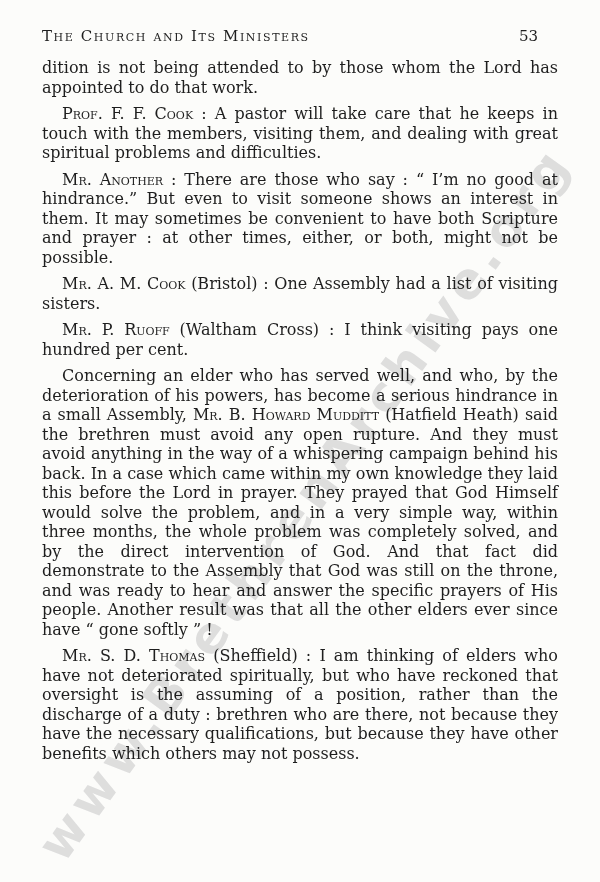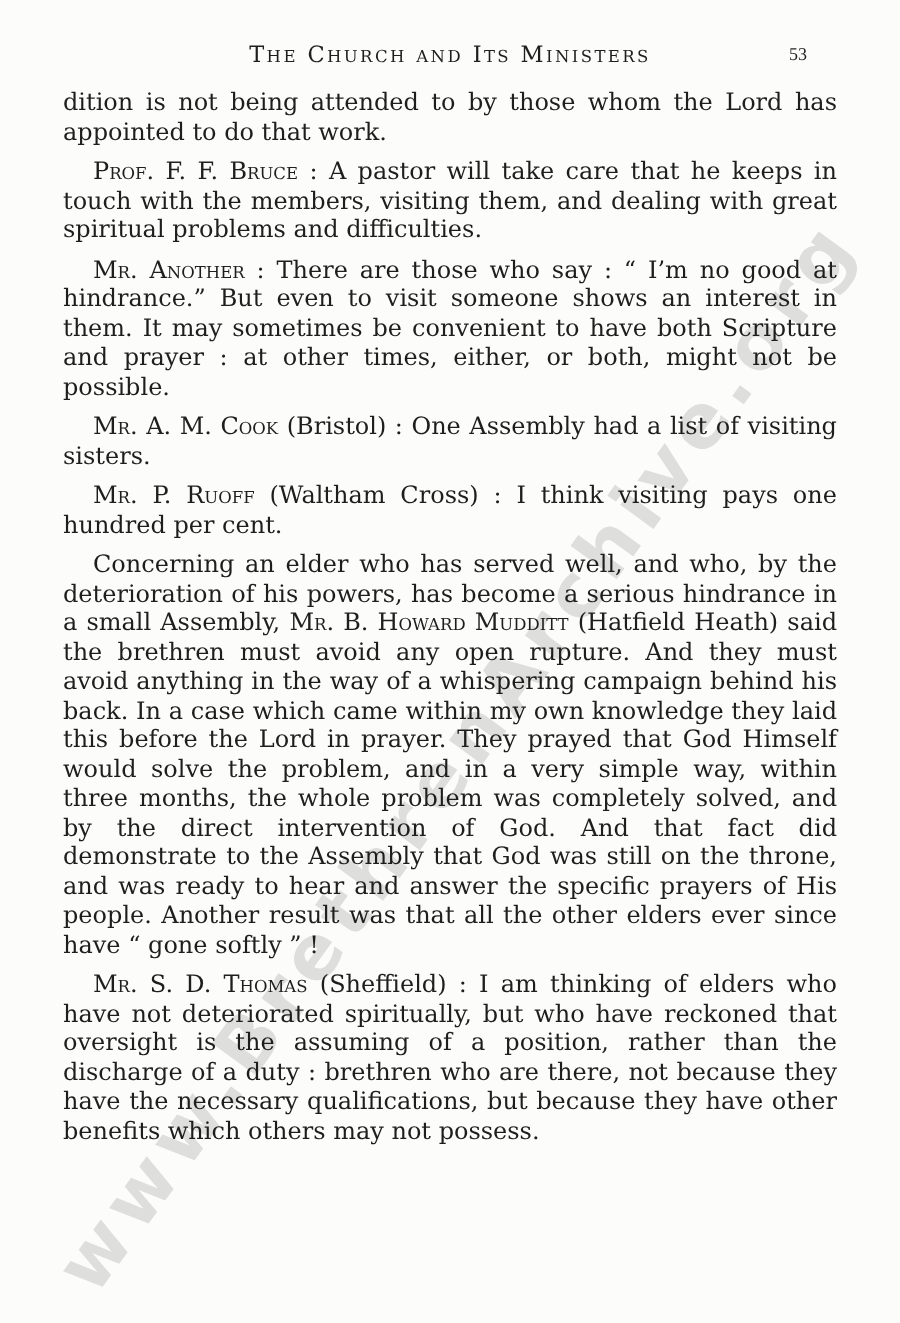--- a/index.html
+++ b/index.html
@@ -32,33 +32,31 @@
     opacity: 0.85;
     pointer-events: none;
   }
   .pagehead {
     position: relative;
     z-index: 1;
     margin: 26px 42px 0 42px;
     height: 20px;
   }
   .running-title {
-    text-align: center;
     font-variant: small-caps;
     font-size: 15px;
     letter-spacing: 1.6px;
     line-height: 20px;
   }
   .folio {
     position: absolute;
     right: 20px;
     top: 0;
-    font-size: 12px;
+    font-size: 15px;
     line-height: 20px;
-    font-family: Liberation Serif, serif;
   }
   .bodytext {
     position: relative;
     z-index: 1;
     margin: 12px 42px 0 42px;
     font-size: 16px;
     line-height: 19.5px;
     text-align: justify;
     hyphens: auto;
     -webkit-hyphens: auto;
@@ -77,20 +75,20 @@
 <div class="page" style="--paper: #fcfcfa; --ink: #1e1e1e; --watermark: #d9d9d9;">
   <div class="watermark">www.BrethrenArchive.org</div>
 
   <header class="pagehead">
     <div class="running-title">The Church and Its Ministers</div>
     <div class="folio">53</div>
   </header>
 
   <main class="bodytext" id="paragraphs">
       <p class="para first"><span>dition is not being attended to by those whom the Lord has appointed to do that work.</span></p>
-      <p class="para indent"><span class="sc">Prof. F. F. Bruce</span><span> : A pastor will take care that he keeps in touch with the members, visiting them, and dealing with great spiritual problems and difficulties.</span></p>
+      <p class="para indent"><span class="sc">Prof. F. F. Cook</span><span> : A pastor will take care that he keeps in touch with the members, visiting them, and dealing with great spiritual problems and difficulties.</span></p>
       <p class="para indent"><span class="sc">Mr. Another</span><span> : There are those who say : “ I’m no good at hindrance.” But even to visit someone shows an interest in them. It may sometimes be convenient to have both Scripture and prayer : at other times, either, or both, might not be possible.</span></p>
       <p class="para indent"><span class="sc">Mr. A. M. Cook</span><span> (Bristol) : One Assembly had a list of visiting sisters.</span></p>
       <p class="para indent"><span class="sc">Mr. P. Ruoff</span><span> (Waltham Cross) : I think visiting pays one hundred per cent.</span></p>
       <p class="para indent"><span>Concerning an elder who has served well, and who, by the deterioration of his powers, has become a serious hindrance in a small Assembly, </span><span class="sc">Mr. B. Howard Mudditt</span><span> (Hatfield Heath) said the brethren must avoid any open rupture. And they must avoid anything in the way of a whispering campaign behind his back. In a case which came within my own knowledge they laid this before the Lord in prayer. They prayed that God Himself would solve the problem, and in a very simple way, within three months, the whole problem was completely solved, and by the direct intervention of God. And that fact did demonstrate to the Assembly that God was still on the throne, and was ready to hear and answer the specific prayers of His people. Another result was that all the other elders ever since have “ gone softly ” !</span></p>
       <p class="para indent"><span class="sc">Mr. S. D. Thomas</span><span> (Sheffield) : I am thinking of elders who have not deteriorated spiritually, but who have reckoned that oversight is the assuming of a position, rather than the discharge of a duty : brethren who are there, not because they have the necessary qualifications, but because they have other benefits which others may not possess.</span></p>
     </main>
 </div>
 
 </body></html>

